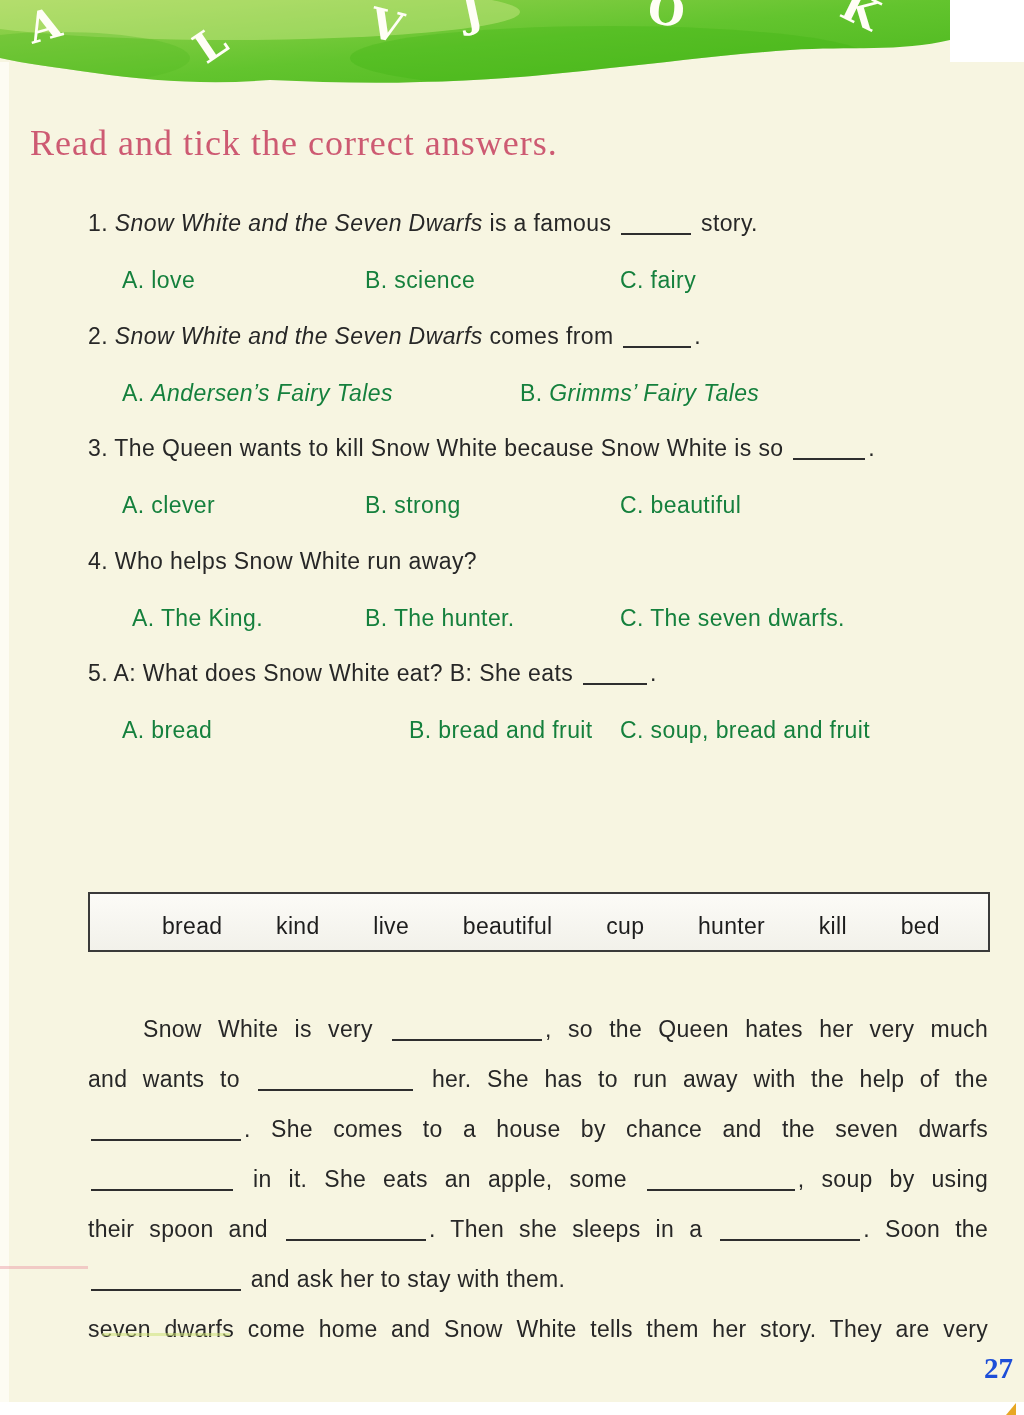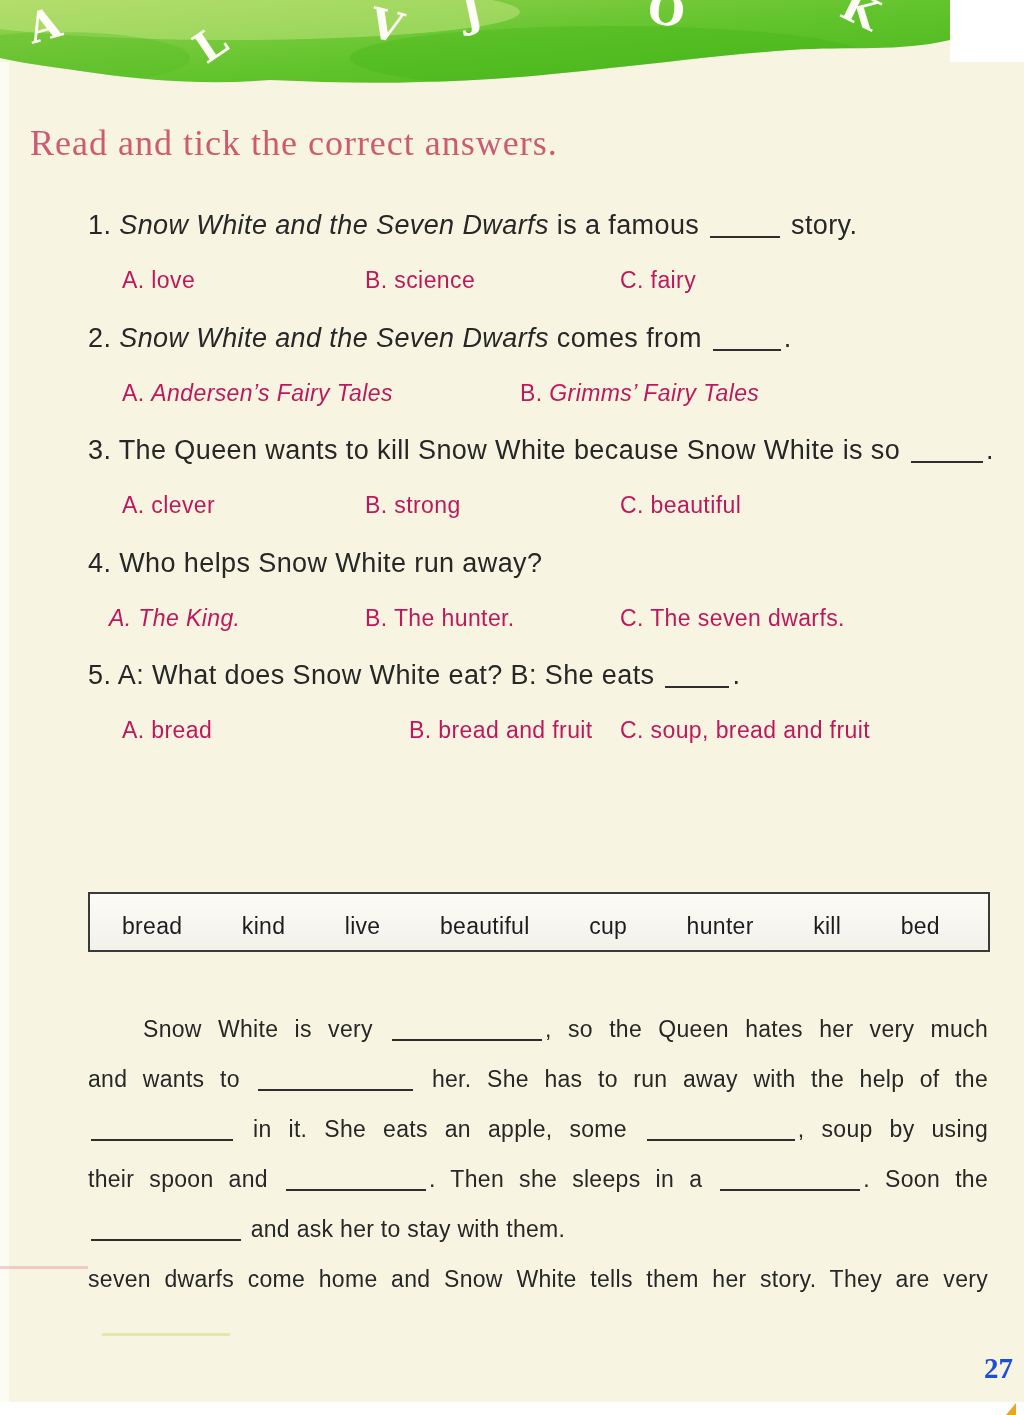--- a/index.html
+++ b/index.html
@@ -20,33 +20,33 @@
   .heading1{
     position:absolute;left:30px;top:122px;margin:0;
     font-family:"Liberation Serif",serif;font-weight:normal;
     font-size:36px;color:#cd5a72;letter-spacing:1px;
   }
   .heading2{
     position:absolute;left:30px;top:808px;margin:0;
     font-family:"Liberation Serif",serif;font-weight:normal;
     font-size:36px;color:#c72347;letter-spacing:0.5px;
   }
-  .q{position:absolute;left:88px;font-size:27px;color:#272727;letter-spacing:0.4px;white-space:nowrap;}
-  .opt{position:absolute;font-size:23px;color:#be185d;letter-spacing:0.4px;white-space:nowrap;}
+  .q{position:absolute;left:88px;font-size:23px;color:#272727;letter-spacing:0.4px;white-space:nowrap;}
+  .opt{position:absolute;font-size:23px;color:#15803d;letter-spacing:0.4px;white-space:nowrap;}
   .it{font-style:italic;}
   .blank{
     display:inline-block;height:16px;vertical-align:-4px;
     border-bottom:2px solid #2e2e2e;margin:0 3px;
   }
   .wordbox{
     position:absolute;left:88px;top:892px;width:902px;height:60px;box-sizing:border-box;
     background:linear-gradient(180deg,#fcfbf7,#f2f1ea);
     border:2px solid #3a3a3a;
     display:flex;align-items:center;justify-content:space-between;
-    padding:8px 48px 0 32px;
+    padding:8px 48px 0 72px;
   }
   .wordbox span{font-size:23px;color:#1d1d1d;letter-spacing:0.3px;}
   .story{position:absolute;left:88px;top:1004px;width:900px;font-size:23px;color:#272727;letter-spacing:0.3px;}
   .sline{height:50px;line-height:50px;}
   .jl{text-align:justify;text-align-last:justify;}
   .indent{text-indent:55px;}
   .pageno{
     position:absolute;left:984px;top:1352px;
     font-family:"Liberation Serif",serif;font-weight:bold;font-size:29px;color:#1d4ed8;
   }
@@ -99,21 +99,21 @@
       <div class="opt" style="top: 267px; left: 365px;"><span>B. science</span></div>
       <div class="opt" style="top: 267px; left: 620px;"><span>C. fairy</span></div>
       <div class="q" style="top: 323px;"><span>2. </span><span class="it">Snow White and the Seven Dwarfs</span><span> comes from </span><span class="blank" style="width: 68px;"></span><span>.</span></div>
       <div class="opt" style="top: 380px; left: 122px;"><span>A. </span><span class="it">Andersen’s Fairy Tales</span></div>
       <div class="opt" style="top: 380px; left: 520px;"><span>B. </span><span class="it">Grimms’ Fairy Tales</span></div>
       <div class="q" style="top: 435px;"><span>3. The Queen wants to kill Snow White because Snow White is so </span><span class="blank" style="width: 72px;"></span><span>.</span></div>
       <div class="opt" style="top: 492px; left: 122px;"><span>A. clever</span></div>
       <div class="opt" style="top: 492px; left: 365px;"><span>B. strong</span></div>
       <div class="opt" style="top: 492px; left: 620px;"><span>C. beautiful</span></div>
       <div class="q" style="top: 548px;"><span>4. Who helps Snow White run away?</span></div>
-      <div class="opt" style="top: 605px; left: 109px; font-style: italic;"><span>A. The King.</span></div>
+      <div class="opt" style="top: 605px; left: 132px;"><span>A. The King.</span></div>
       <div class="opt" style="top: 605px; left: 365px;"><span>B. The hunter.</span></div>
       <div class="opt" style="top: 605px; left: 620px;"><span>C. The seven dwarfs.</span></div>
       <div class="q" style="top: 660px; text-align: center;"><span>5. A: What does Snow White eat?  B: She eats </span><span class="blank" style="width: 64px;"></span><span>.</span></div>
       <div class="opt" style="top: 717px; left: 122px;"><span>A. bread</span></div>
       <div class="opt" style="top: 717px; left: 365px; margin-left: 44px;"><span>B. bread and fruit</span></div>
       <div class="opt" style="top: 717px; left: 620px;"><span>C. soup, bread and fruit</span></div>
     </div>
 
 
   <div class="wordbox" id="wordbox">
@@ -123,20 +123,21 @@
       <span>beautiful</span>
       <span>cup</span>
       <span>hunter</span>
       <span>kill</span>
       <span>bed</span>
     </div>
 
   <div class="story" id="story">
       <div class="sline jl indent"><span>Snow White is very </span><span class="blank" style="width: 150px;"></span><span>, so the Queen hates her very much</span></div>
       <div class="sline jl"><span>and wants to </span><span class="blank" style="width: 155px;"></span><span> her. She has to run away with the help of the</span></div>
+      <div class="sline jl"><span class="blank" style="width: 150px;"></span><span>. She comes to a house by chance and the seven dwarfs</span></div>
       <div class="sline jl"><span class="blank" style="width: 142px;"></span><span> in it. She eats an apple, some </span><span class="blank" style="width: 148px;"></span><span>, soup by using</span></div>
       <div class="sline jl"><span>their spoon and </span><span class="blank" style="width: 140px;"></span><span>. Then she sleeps in a </span><span class="blank" style="width: 140px;"></span><span>. Soon the</span></div>
       <div class="sline"><span class="blank" style="width: 150px;"></span><span> and ask her to stay with them.</span></div>
       <div class="sline jl"><span>seven dwarfs come home and Snow White tells them her story. They are very</span></div>
     </div>
 
   <div class="smudge-pink"></div>
   <div class="smudge-green"></div>
 
   <div class="pageno">27</div>

